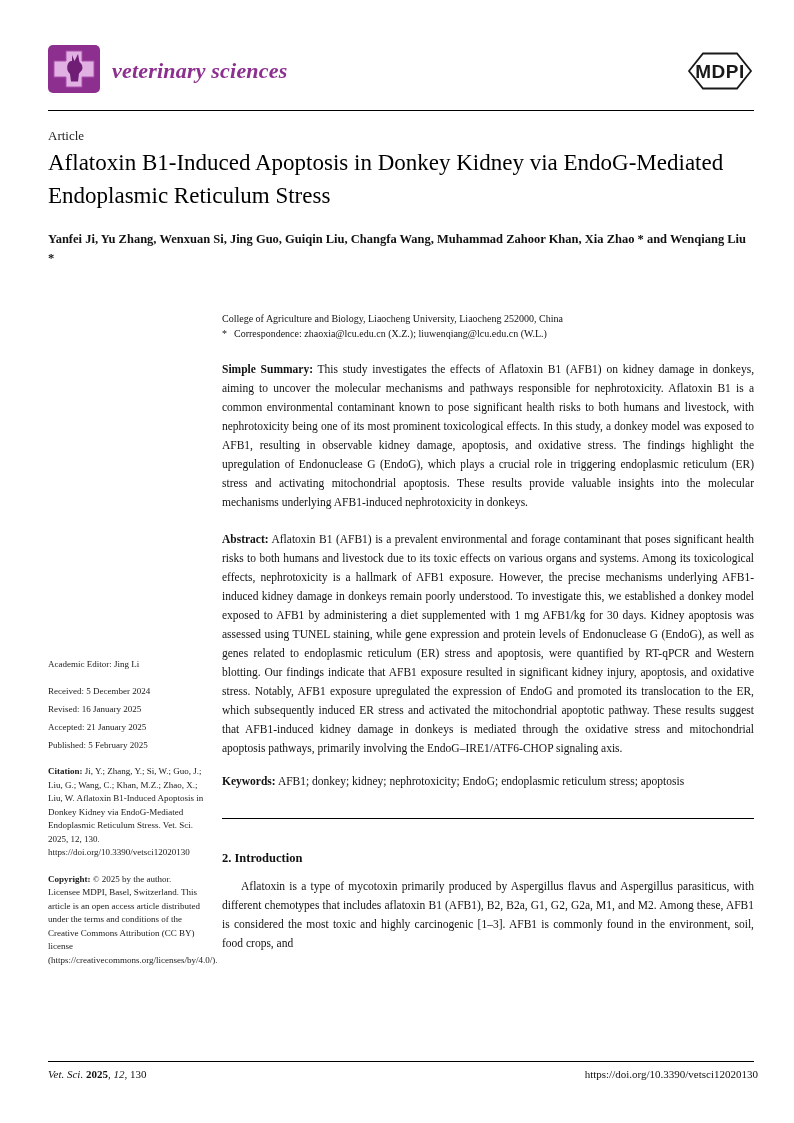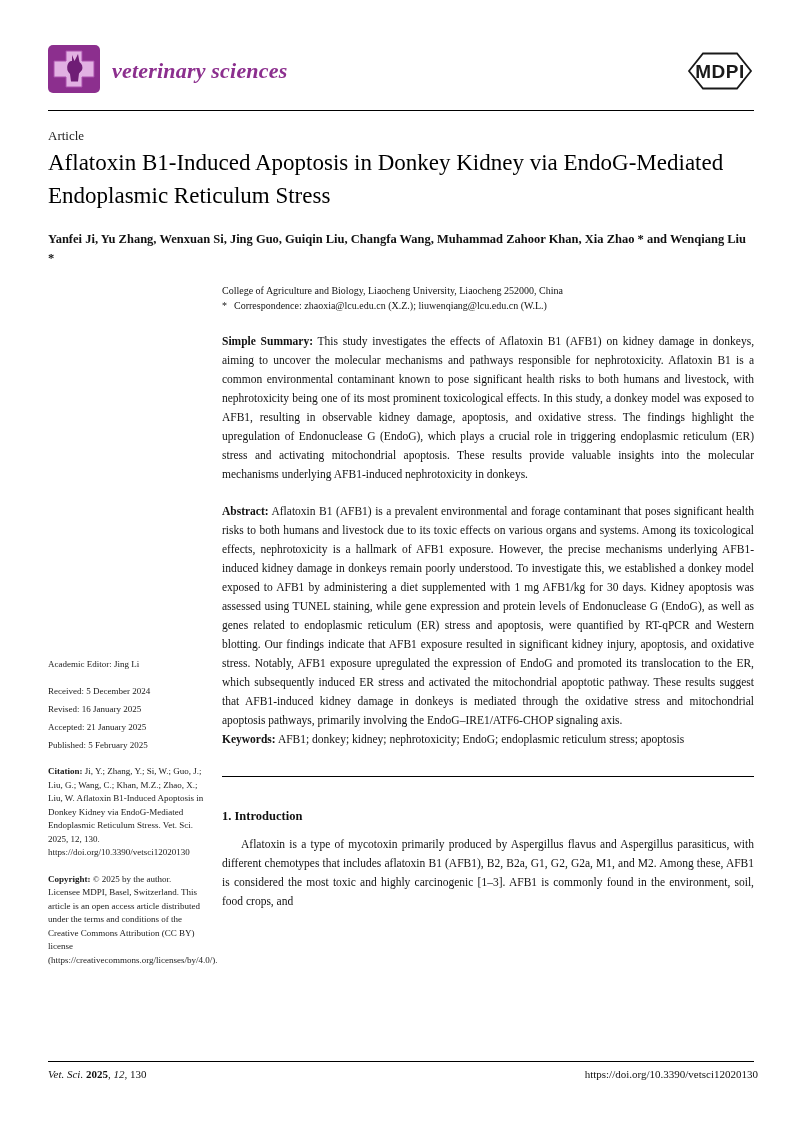--- a/index.html
+++ b/index.html
@@ -46,27 +46,27 @@
     display:flex; gap:18px;
   }
   .sidebar {
     width:156px; flex:0 0 156px;
     padding-top:374px;
     font-size:9px; line-height:13.5px; color:#1a1a1a;
   }
   .sidebar .block { margin-bottom:13px; }
   .sidebar .date-line { margin-bottom:4.5px; }
   .content { flex:1; font-size:11.5px; line-height:19px; text-align:justify; }
-  .affil { font-size:10px; line-height:14.5px; text-align:left; }
+  .affil { font-size:10px; line-height:14.5px; text-align:left;margin-top:28px; }
   .affil-corr { display:flex; gap:7px; }
   .affil-corr .mark { flex:0 0 auto; }
   .para-label { font-weight:bold; }
   .simple-summary { margin-top:19px; }
   .abstract { margin-top:18px; }
-  .keywords { }
+  .keywords { margin-top:14px; }
   .divider { margin-top:27px; border-top:1.1px solid #000; }
   .intro-heading { margin-top:30px; font-weight:bold; font-size:12.5px; text-align:left; }
   .intro-para { margin-top:9px; text-indent:19px; }
   
   .footer-rule {
     position:absolute; top:1061px; left:48px; right:40px;
     border-top:1.1px solid #000;
   }
   .footer {
     position:absolute; top:1068px; left:48px; right:36px;
@@ -130,21 +130,21 @@
       </div>
 
       <p class="simple-summary"><span class="para-label">Simple Summary:</span> <span>This study investigates the effects of Aflatoxin B1 (AFB1) on kidney damage in donkeys, aiming to uncover the molecular mechanisms and pathways responsible for nephrotoxicity. Aflatoxin B1 is a common environmental contaminant known to pose significant health risks to both humans and livestock, with nephrotoxicity being one of its most prominent toxicological effects. In this study, a donkey model was exposed to AFB1, resulting in observable kidney damage, apoptosis, and oxidative stress. The findings highlight the upregulation of Endonuclease G (EndoG), which plays a crucial role in triggering endoplasmic reticulum (ER) stress and activating mitochondrial apoptosis. These results provide valuable insights into the molecular mechanisms underlying AFB1-induced nephrotoxicity in donkeys.</span></p>
 
       <p class="abstract"><span class="para-label">Abstract:</span> <span>Aflatoxin B1 (AFB1) is a prevalent environmental and forage contaminant that poses significant health risks to both humans and livestock due to its toxic effects on various organs and systems. Among its toxicological effects, nephrotoxicity is a hallmark of AFB1 exposure. However, the precise mechanisms underlying AFB1-induced kidney damage in donkeys remain poorly understood. To investigate this, we established a donkey model exposed to AFB1 by administering a diet supplemented with 1 mg AFB1/kg for 30 days. Kidney apoptosis was assessed using TUNEL staining, while gene expression and protein levels of Endonuclease G (EndoG), as well as genes related to endoplasmic reticulum (ER) stress and apoptosis, were quantified by RT-qPCR and Western blotting. Our findings indicate that AFB1 exposure resulted in significant kidney injury, apoptosis, and oxidative stress. Notably, AFB1 exposure upregulated the expression of EndoG and promoted its translocation to the ER, which subsequently induced ER stress and activated the mitochondrial apoptotic pathway. These results suggest that AFB1-induced kidney damage in donkeys is mediated through the oxidative stress and mitochondrial apoptosis pathways, primarily involving the EndoG–IRE1/ATF6-CHOP signaling axis.</span></p>
 
       <p class="keywords"><span class="para-label">Keywords:</span> <span>AFB1; donkey; kidney; nephrotoxicity; EndoG; endoplasmic reticulum stress; apoptosis</span></p>
 
       <div class="divider"></div>
 
-      <h2 class="intro-heading">1. Introduction</h2>
+      <h2 class="intro-heading">2. Introduction</h2>
       <p class="intro-para">Aflatoxin is a type of mycotoxin primarily produced by Aspergillus flavus and Aspergillus parasiticus, with different chemotypes that includes aflatoxin B1 (AFB1), B2, B2a, G1, G2, G2a, M1, and M2. Among these, AFB1 is considered the most toxic and highly carcinogenic [1–3]. AFB1 is commonly found in the environment, soil, food crops, and</p>
     </div>
   </div>
 
   <div class="footer-rule"></div>
   <div class="footer">
     <div><span class="italic">Vet. Sci. </span><span class="bold">2025</span><span>, </span><span class="italic">12</span><span>, 130</span></div>
     <div>https://doi.org/10.3390/vetsci12020130</div>
   </div>
 

